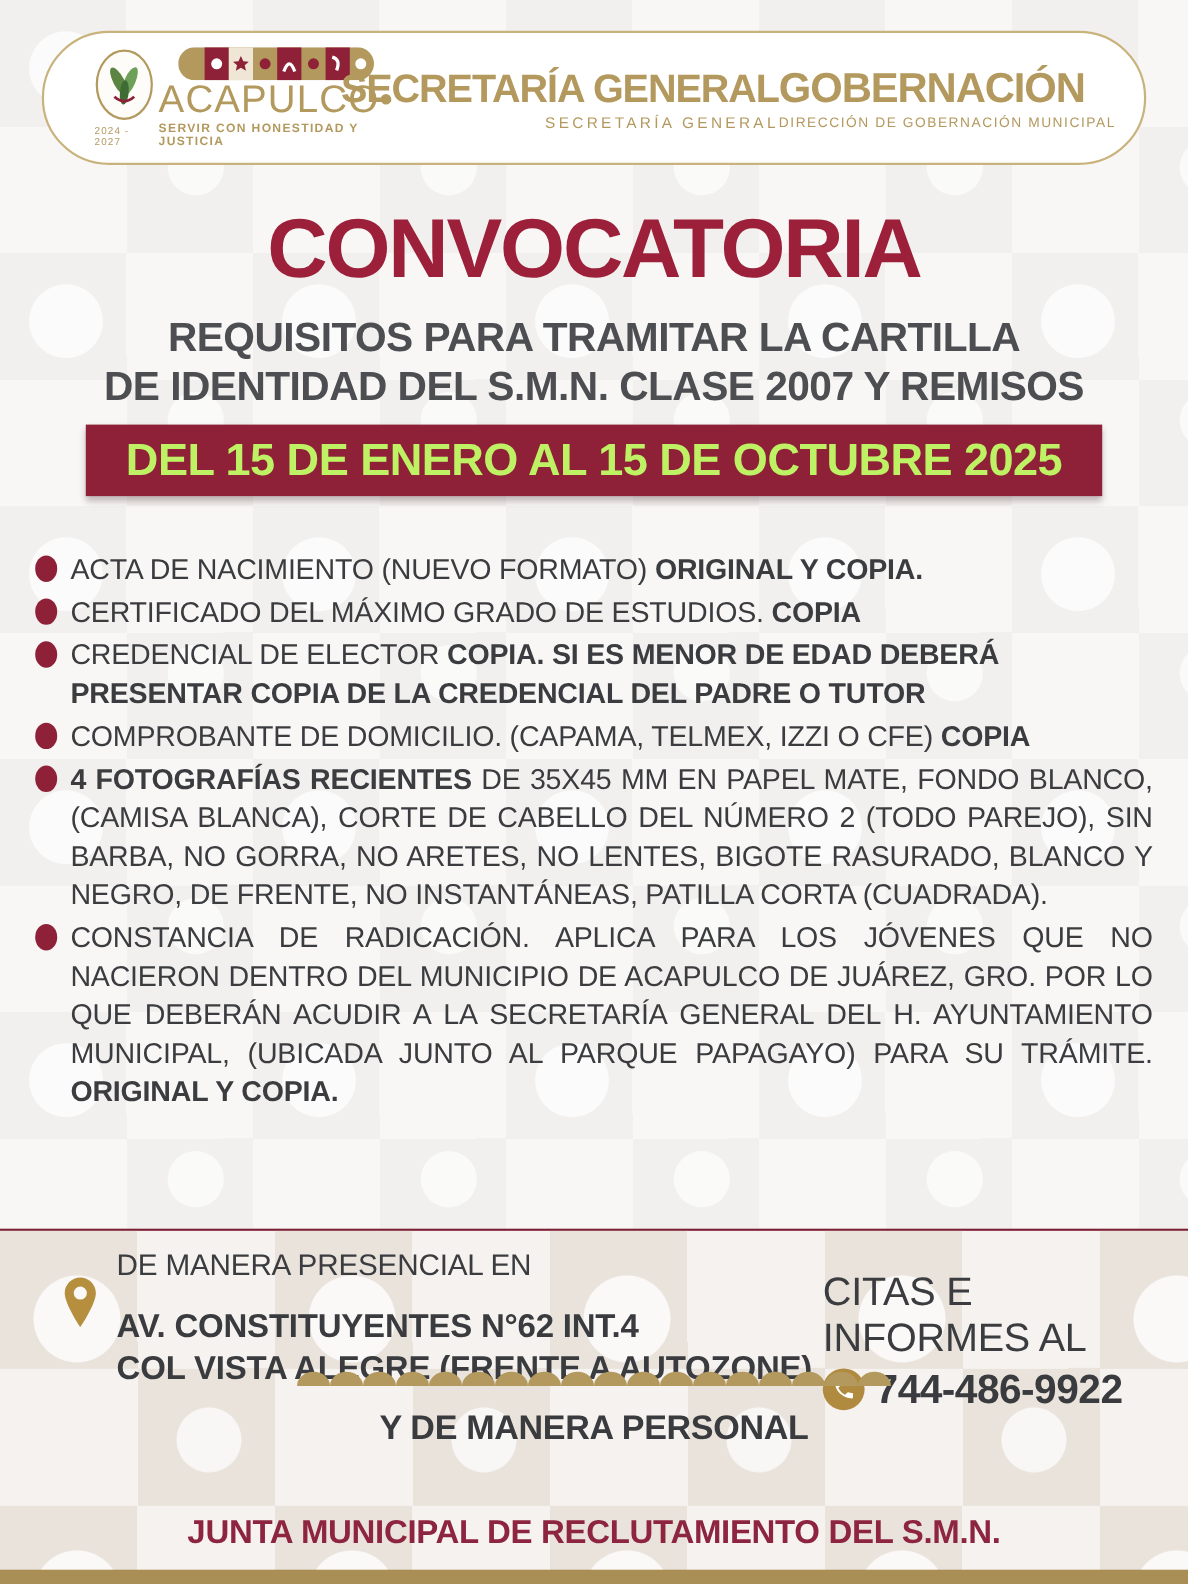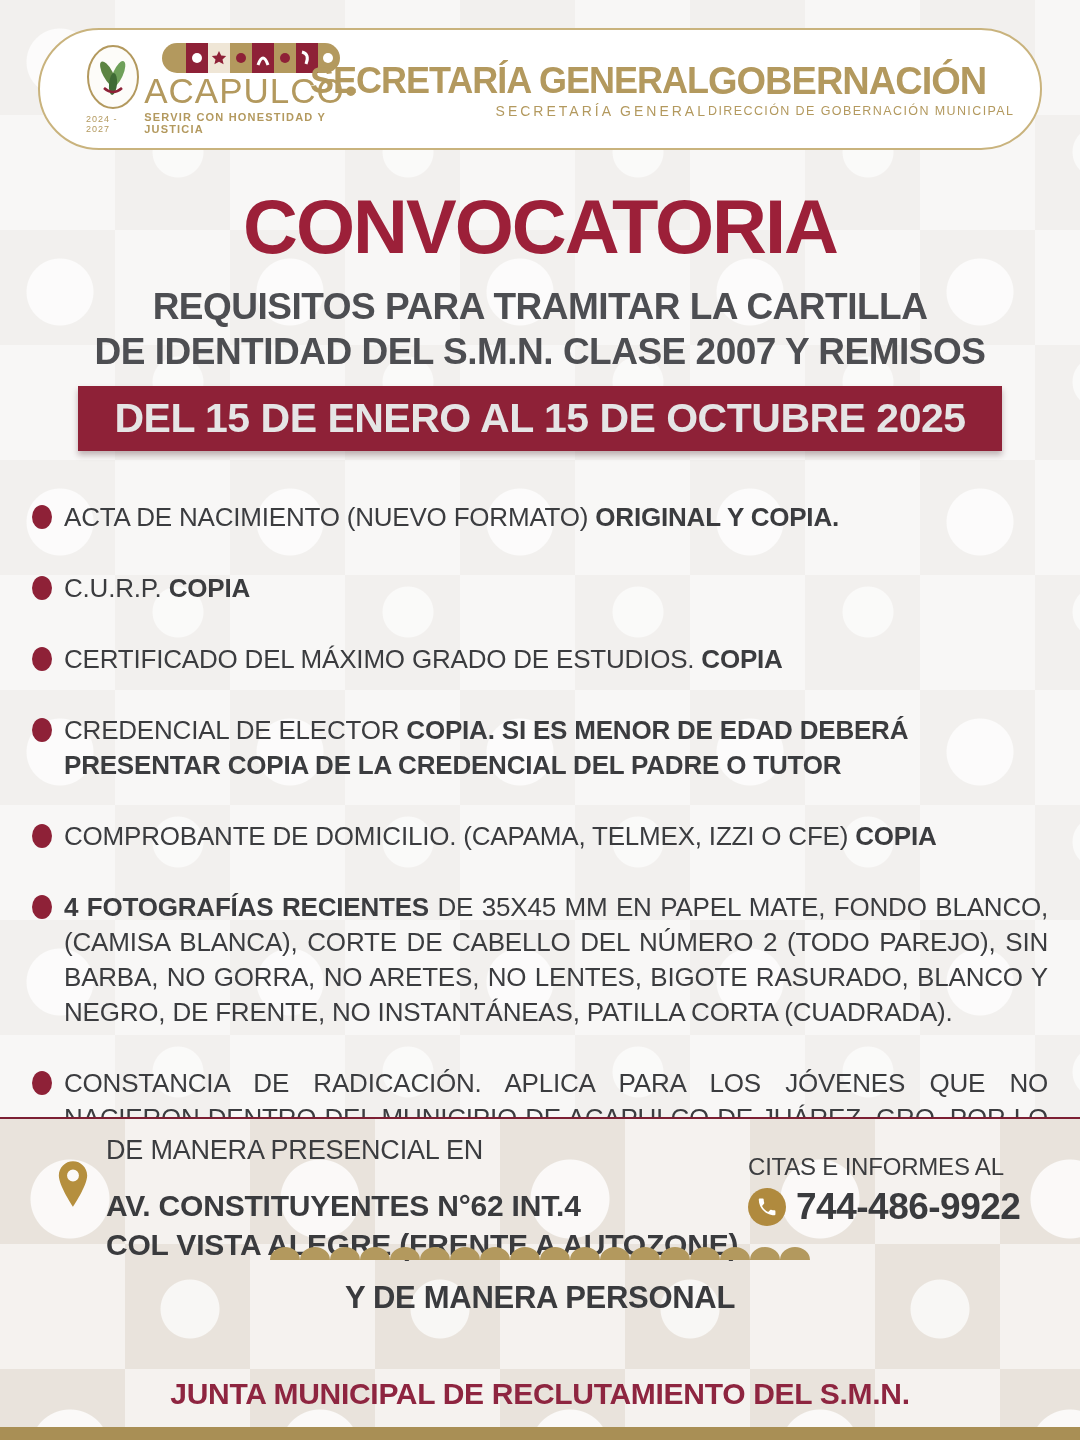--- a/index.html
+++ b/index.html
@@ -43,30 +43,30 @@
   .title{
     position:absolute;top:183px;left:0;width:100%;text-align:center;
     font-size:76px;font-weight:bold;color:var(--maroon-bright);letter-spacing:-2px;
   }
   .subtitle{
     position:absolute;top:284px;left:0;width:100%;text-align:center;
     font-size:37px;font-weight:bold;color:var(--gray);line-height:1.22;letter-spacing:-0.5px;
   }
   .banner{
     position:absolute;top:386px;left:78px;width:924px;height:65px;
-    background:var(--maroon);color:#e5e5e5;
+    background:var(--maroon);color:#bef264;
     font-size:41px;font-weight:bold;letter-spacing:-0.5px;
     display:flex;align-items:center;justify-content:center;
     box-shadow:0 4px 6px rgba(60,20,25,.3);
   }
 
   
   .reqs{
     position:absolute;top:500px;left:32px;width:1016px;
-    list-style:none;display:flex;flex-direction:column;gap:36px;
+    list-style:none;display:flex;flex-direction:column;gap:4px;
   }
   .req{display:flex;align-items:flex-start;}
   .dot{flex:0 0 auto;width:20px;height:24px;background:var(--maroon);border-radius:50%;margin:5px 12px 0 0;}
   .req-text{font-size:26px;line-height:35px;color:var(--ink);letter-spacing:-0.2px;}
   .req.justify .req-text{text-align:justify;}
   .req-text .b{font-weight:bold;}
 
   
   .sep{position:absolute;top:1117px;left:0;width:100%;border:none;border-top:2px solid #7c1f33;}
   .footer{
@@ -77,21 +77,21 @@
       radial-gradient(circle 30px at 190px 190px, rgba(255,255,255,.7) 29px, rgba(255,255,255,0) 30px),
       repeating-conic-gradient(rgba(255,255,255,.55) 0% 25%, rgba(255,255,255,0) 0% 50%);
     background-size:250px 250px,250px 250px,250px 250px;
   }
   .addr{position:absolute;left:56px;top:16px;display:flex;align-items:flex-start;}
   .pin{margin:26px 16px 0 0;}
   .addr-l1{font-size:27px;color:var(--ink);letter-spacing:-0.2px;}
   .addr-l2,.addr-l3{font-size:30px;font-weight:bold;color:#3a3b3e;letter-spacing:-0.2px;line-height:1.3;}
   .addr-l1{margin-bottom:20px;}
   .citas{position:absolute;left:748px;top:34px;}
-  .citas-label{font-size:24px;color:var(--ink);letter-spacing:-0.2px;}
+  .citas-label{font-size:36px;color:var(--ink);letter-spacing:-0.2px;}
   .phone-row{display:flex;align-items:center;margin-top:5px;}
   .phone-icon{width:38px;height:38px;border-radius:50%;background:var(--gold-icon);
     display:flex;align-items:center;justify-content:center;margin-right:10px;}
   .phone-number{font-size:37px;font-weight:bold;color:#3a3b3e;letter-spacing:-0.5px;}
   .scallop{position:absolute;top:126px;left:50%;transform:translateX(-50%);}
   .gratuito{position:absolute;top:158px;left:0;width:100%;text-align:center;
     font-size:31px;font-weight:bold;color:#3a3b3e;line-height:42px;letter-spacing:-0.3px;}
   .gratuito .maroon{color:var(--maroon-bright);}
   .junta{position:absolute;top:258px;left:0;width:100%;text-align:center;
     font-size:30px;font-weight:600;color:#8e2540;letter-spacing:-0.3px;}
@@ -157,24 +157,20 @@
 
   <div class="banner">DEL 15 DE ENERO AL 15 DE OCTUBRE 2025</div>
 
   <ul class="reqs">
       <li class="req">
         <span class="dot"></span>
         <p class="req-text"><span>ACTA DE NACIMIENTO (NUEVO FORMATO) </span><span class="b">ORIGINAL Y COPIA.</span></p>
       </li>
       <li class="req">
         <span class="dot"></span>
-        <p class="req-text"><span>C.U.R.P. </span><span class="b">COPIA</span></p>
-      </li>
-      <li class="req">
-        <span class="dot"></span>
         <p class="req-text"><span>CERTIFICADO DEL MÁXIMO GRADO DE ESTUDIOS. </span><span class="b">COPIA</span></p>
       </li>
       <li class="req">
         <span class="dot"></span>
         <p class="req-text"><span>CREDENCIAL DE ELECTOR </span><span class="b">COPIA. SI ES MENOR DE EDAD DEBERÁ PRESENTAR COPIA DE LA CREDENCIAL DEL PADRE O TUTOR</span></p>
       </li>
       <li class="req">
         <span class="dot"></span>
         <p class="req-text"><span>COMPROBANTE DE DOMICILIO. (CAPAMA, TELMEX, IZZI O CFE) </span><span class="b">COPIA</span></p>
       </li>

